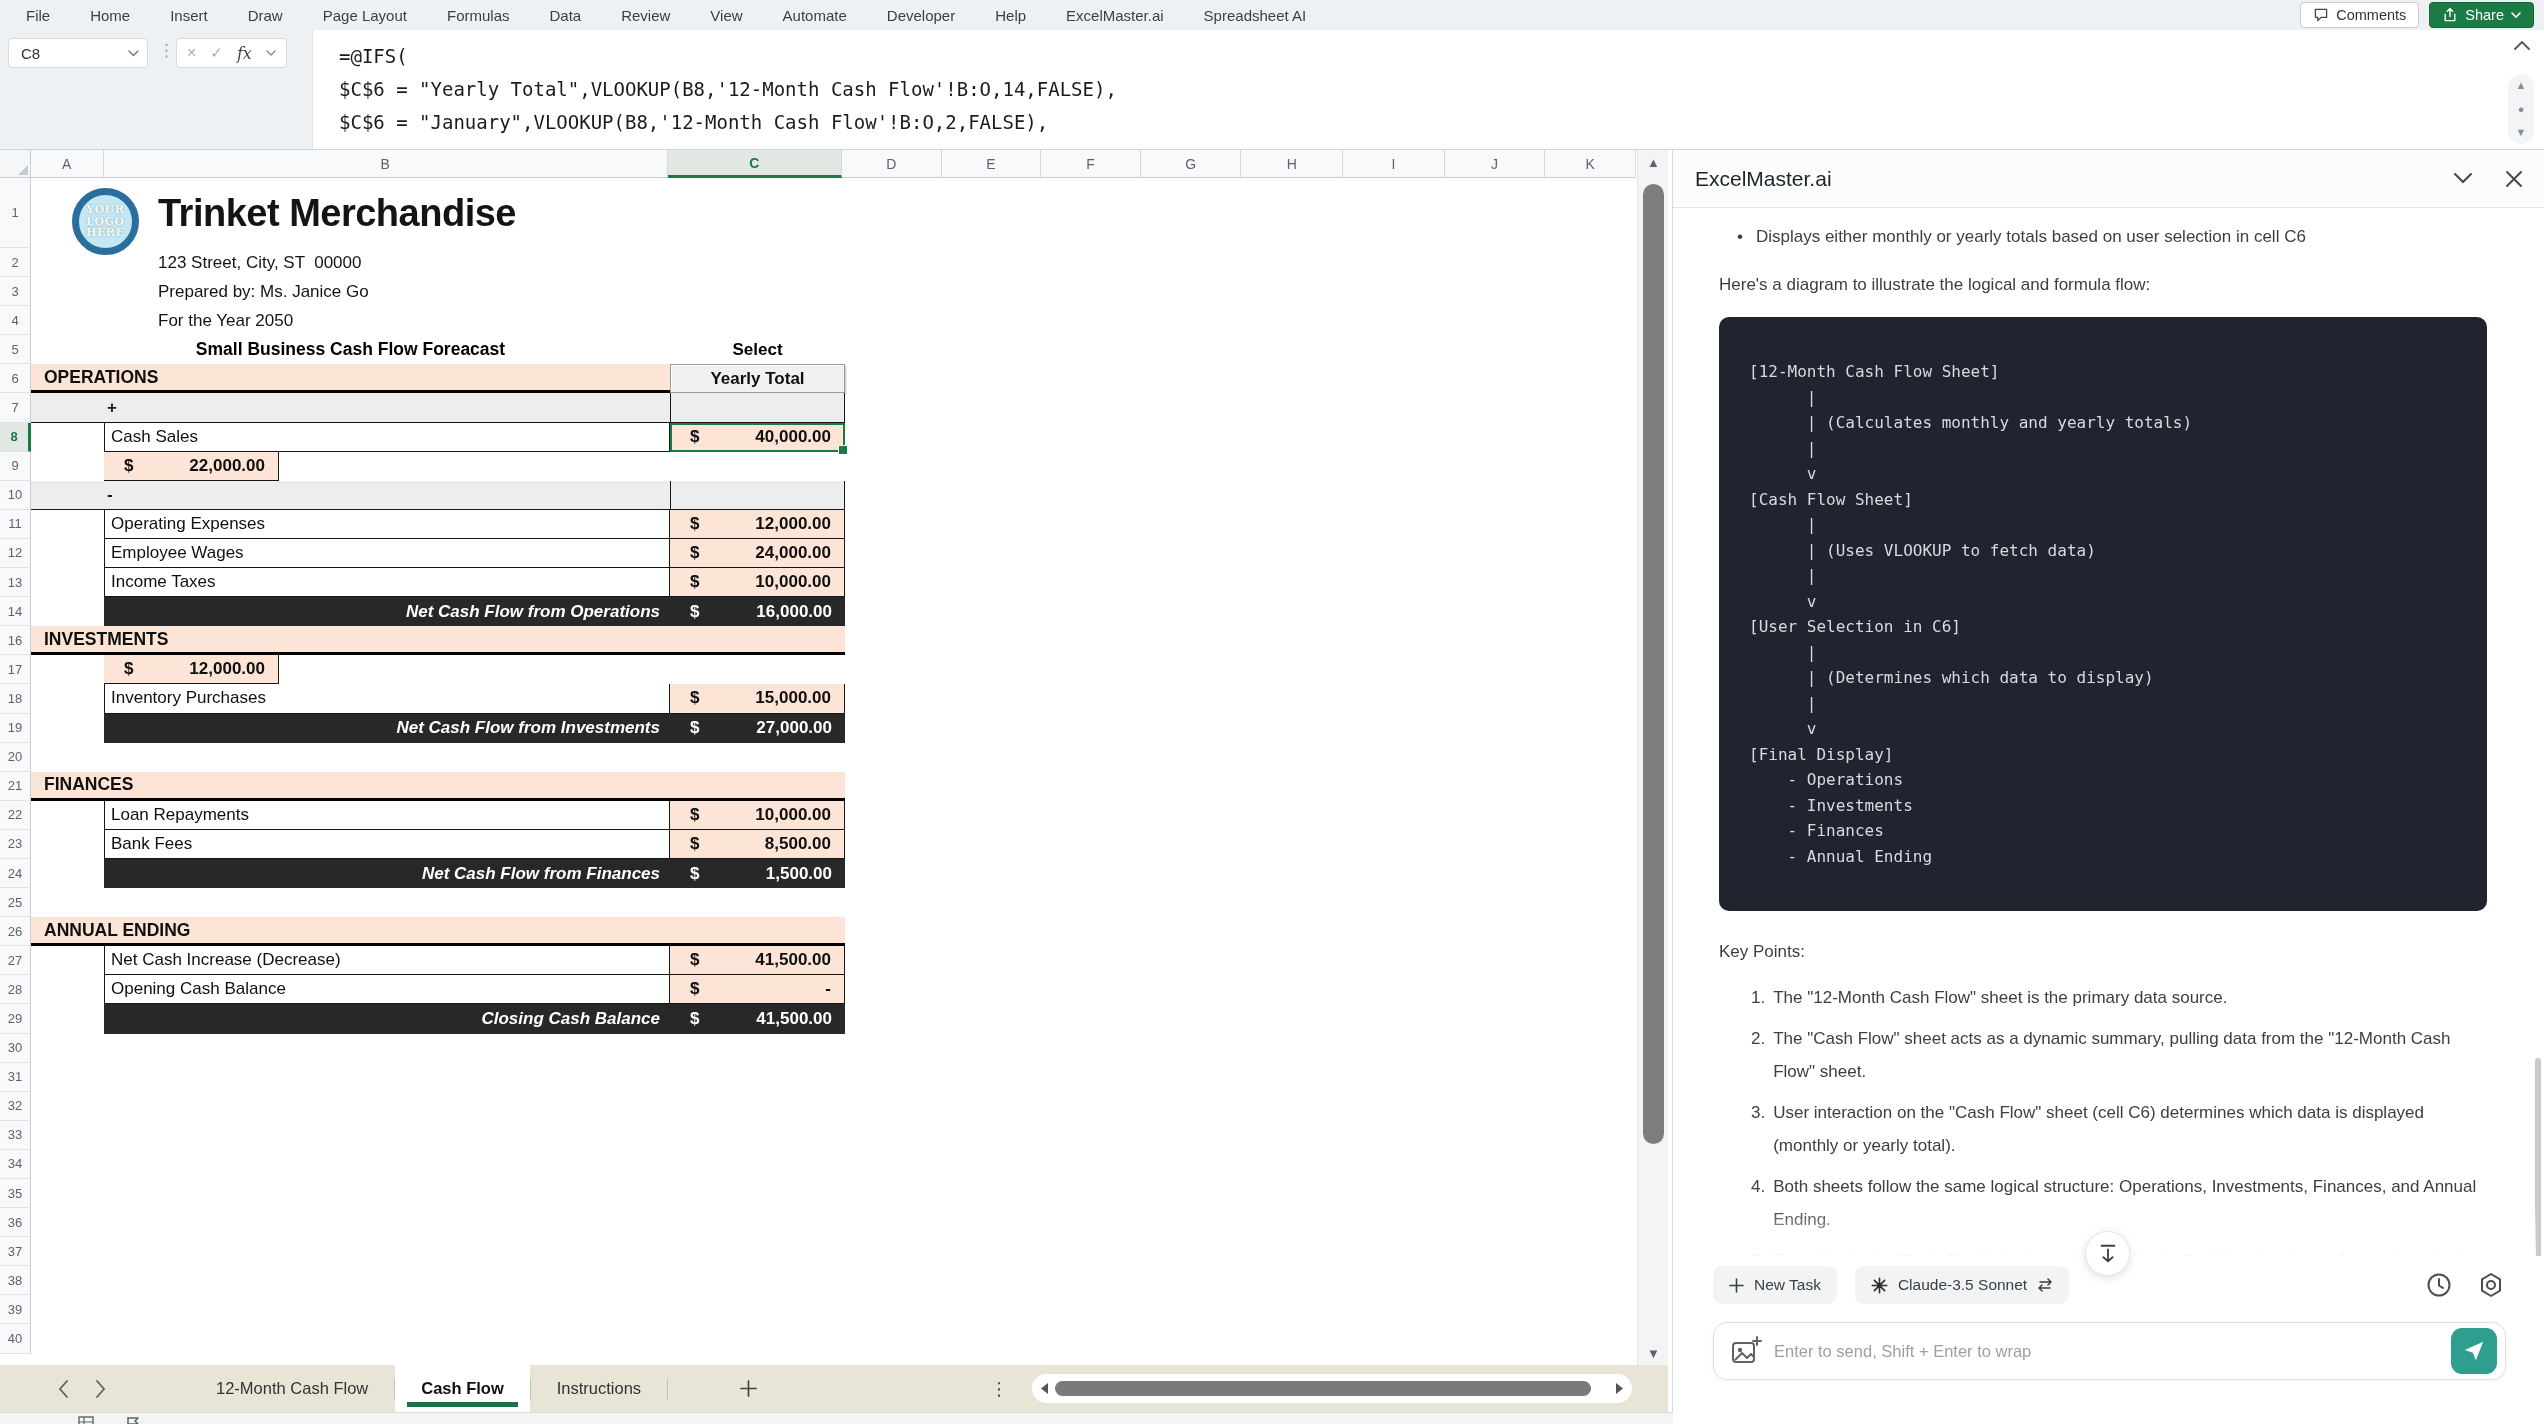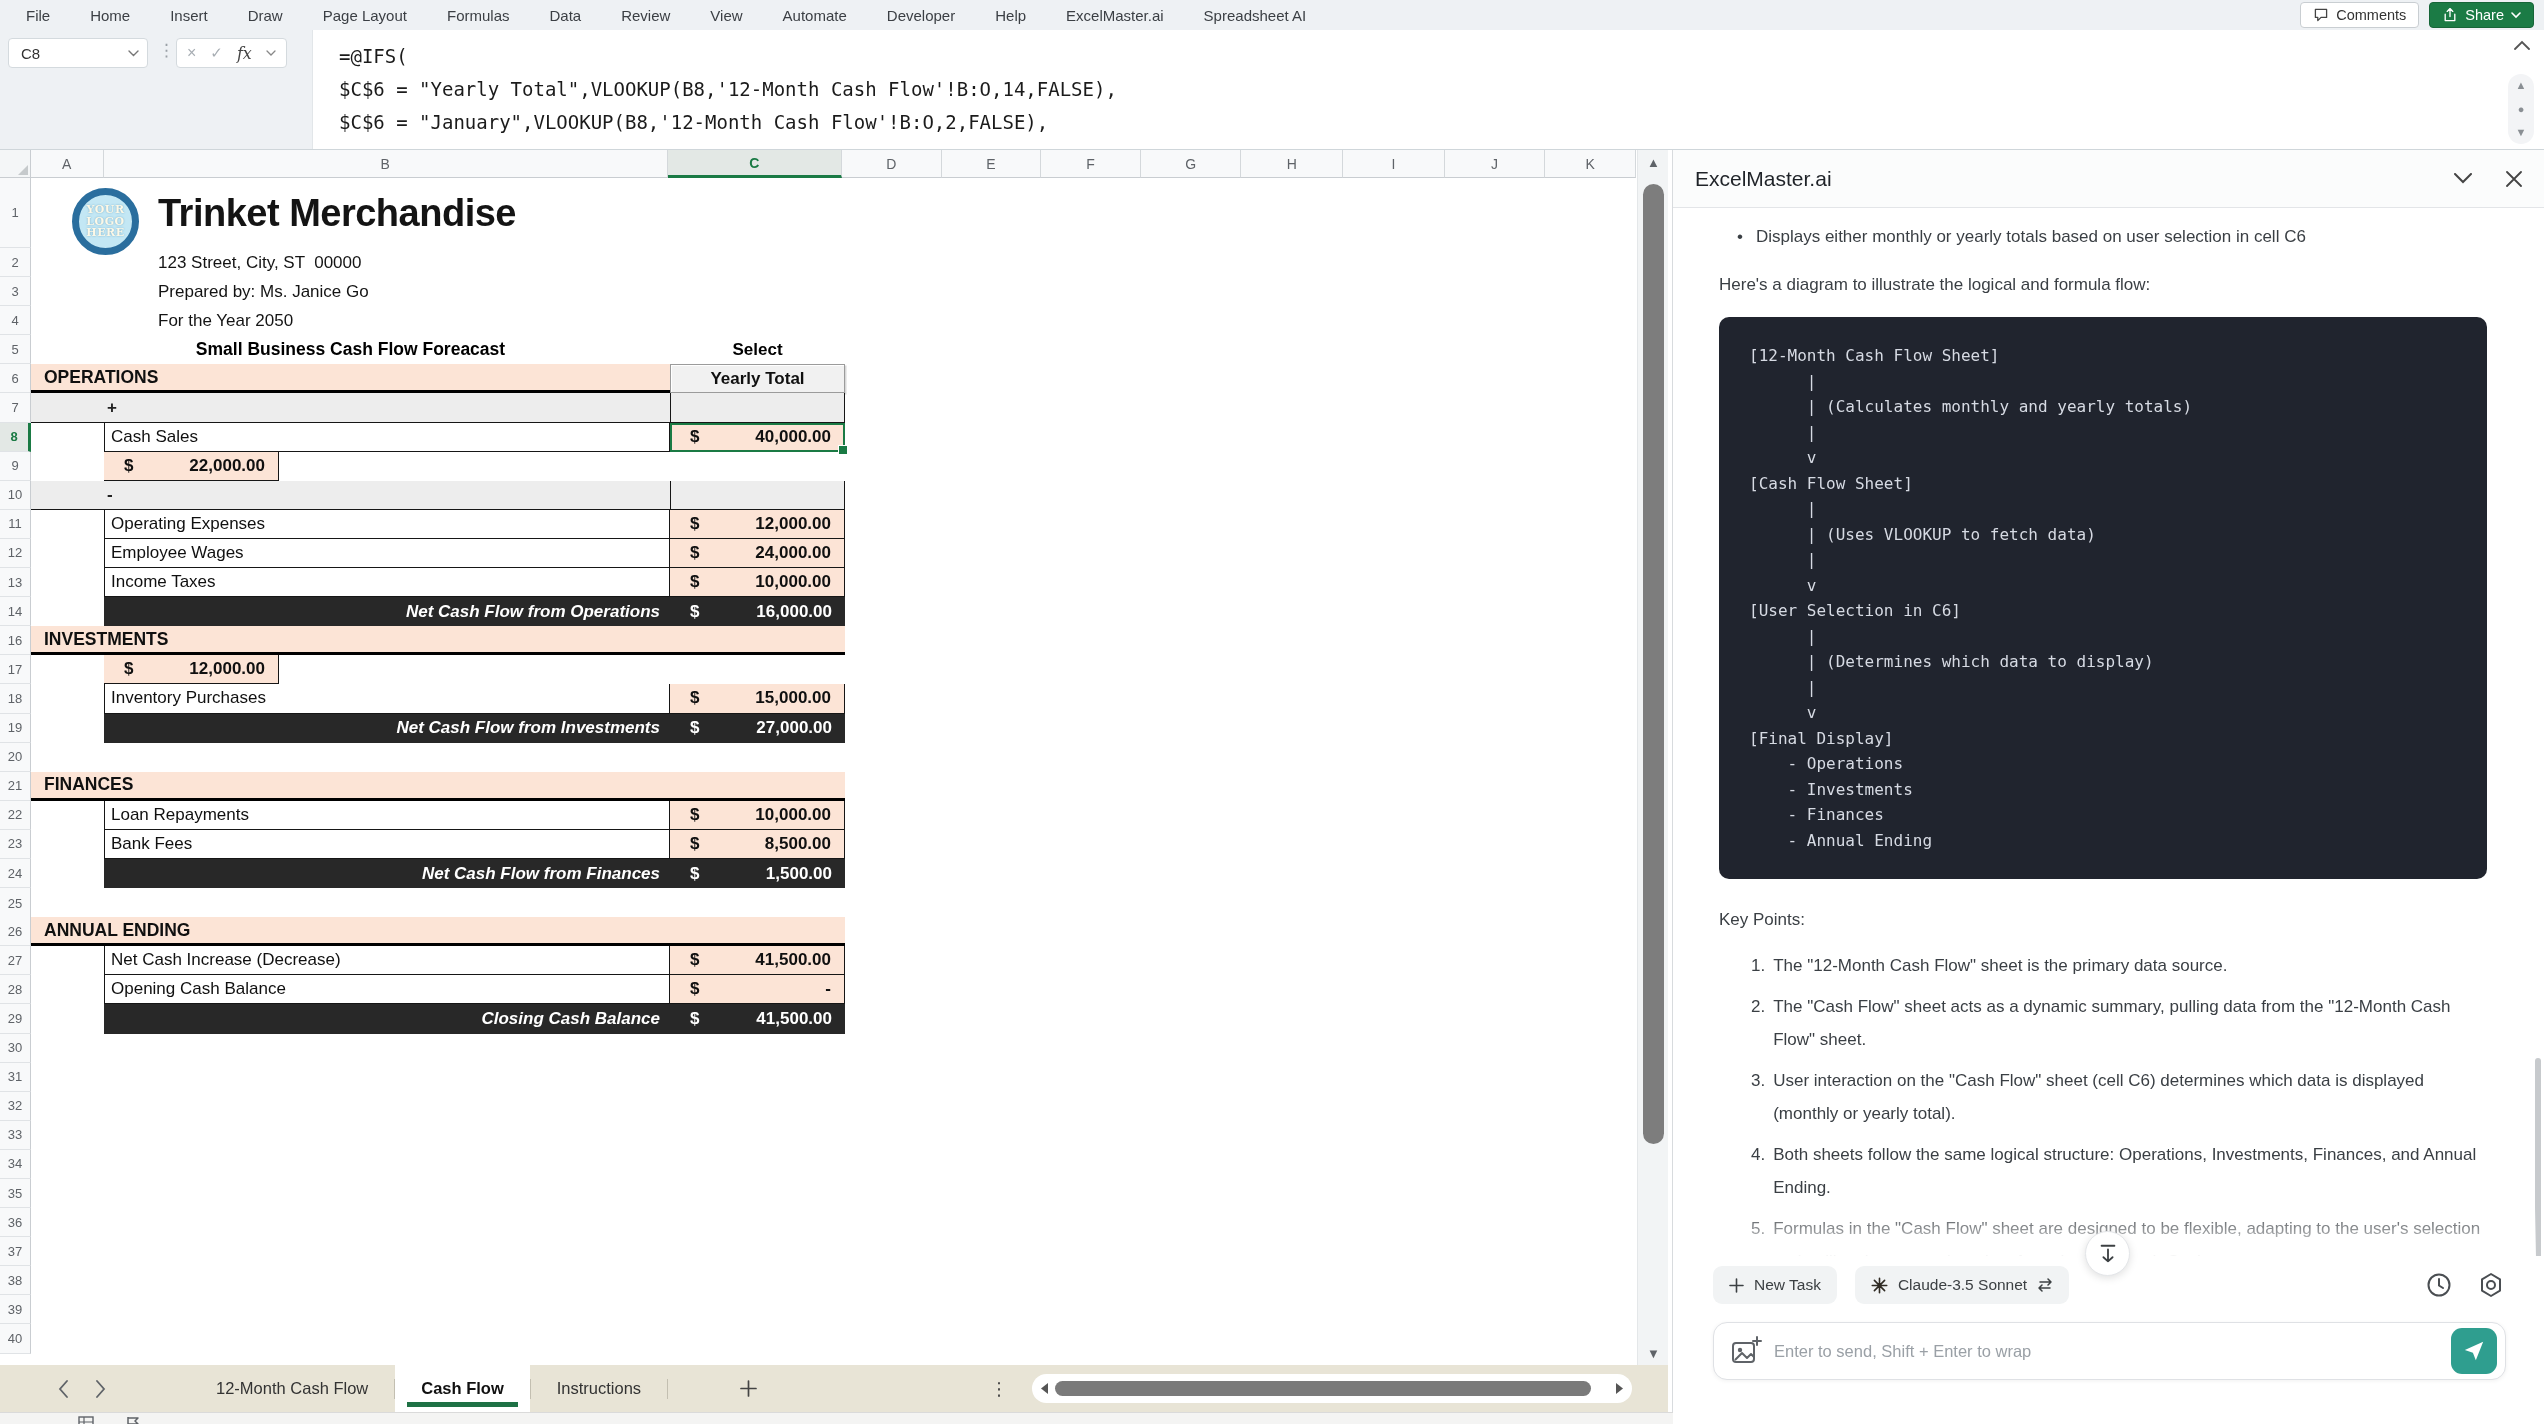--- a/index.html
+++ b/index.html
@@ -109,21 +109,21 @@
   .p-head { position:absolute; left:0; top:0; right:0; height:58px; background:#fbfcfc;
     border-bottom:1px solid #e3e5e8; display:flex; align-items:center; padding:0 22px; }
   .p-title { font-size:21px; color:#1f2328; }
   .p-hicons { margin-left:auto; display:flex; align-items:center; gap:34px; }
   .p-body { position:absolute; left:0; top:58px; right:0; bottom:0; background:#fff; overflow:hidden; }
   .chat { position:absolute; left:0; top:0; right:0; height:1048px; overflow:hidden;
     padding:14px 58px 0 46px; color:#3a3f44; }
   .bullet-line { display:flex; gap:13px; font-size:17px; line-height:30px; padding-left:18px; }
   .para { font-size:17px; line-height:30px; margin-top:18px; }
   .codeblock { margin-top:17px; width:768px; background:#20242e; border-radius:10px;
-    padding:26px 30px; }
+    padding:42px 30px; }
   .codeblock pre { font-family:"DejaVu Sans Mono", monospace; font-size:16px; line-height:25.5px;
     color:#d6dae3; }
   .kp-head { font-size:17px; line-height:30px; margin-top:26px; }
   .kp-list { margin-top:14px; }
   .kp-item { display:flex; gap:8px; font-size:17px; line-height:33px; margin-bottom:8px;
     padding-left:32px; }
   .kp-num { flex:0 0 auto; }
   .kp-txt { max-width:742px; }
   .scrolldown { position:absolute; left:412px; top:1023px; width:45px; height:45px; border-radius:50%;
     background:#fff; border:1px solid #e4e6e9; box-shadow:0 2px 8px rgba(0,0,0,0.13);
@@ -423,21 +423,21 @@
       </div>
       <div class="grow" style="height: 29.1px;">
         <div class="rh">24</div>
         <div class="cell" style="width: 73px;"></div>
         <div class="cell tlbl" style="width: 566px;">Net Cash Flow from Finances</div>
         <div class="cell tmoney" style="width: 175px;">
           <span>$</span>
           <span>1,500.00</span>
         </div>
       </div>
-      <div class="grow" style="height: 29.1px; flex-direction: column;">
+      <div class="grow" style="height: 29.1px;">
         <div class="rh">25</div>
         <div class="cell" style="width: 73px;"></div>
         <div class="cell" style="width: 566px;"></div>
         <div class="cell" style="width: 175px;"></div>
       </div>
       <div class="grow" style="height: 29.1px;">
         <div class="rh">26</div>
         <div class="cell sect thick" style="width: 639px;">ANNUAL ENDING</div>
         <div class="cell sectc thick" style="width: 175px;"></div>
       </div>

